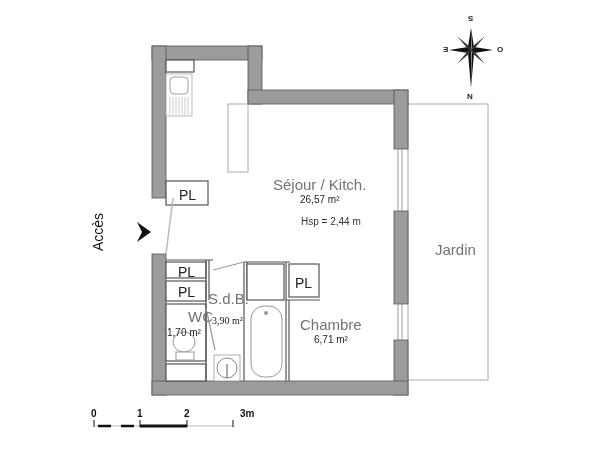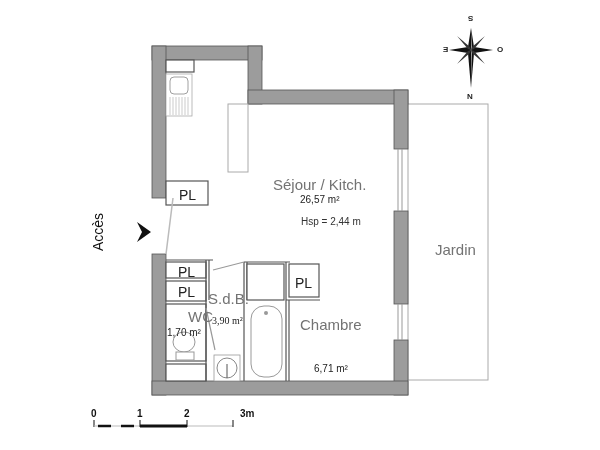--- a/index.html
+++ b/index.html
@@ -145,21 +145,21 @@
     <polygon points="0,-22 1,-3 0,0" fill="#fff" opacity="0.6"></polygon>
     <polygon points="0,38 1,3 0,0" fill="#fff" opacity="0.6"></polygon>
   </g>
 </svg>
 
 <div class="lbl room-name" style="left:273px; top:176px;">Séjour / Kitch.</div>
 <div class="lbl room-area" style="left:300px; top:194px;">26,57 m²</div>
 <div class="lbl hsp" style="left:285px; top:216px;padding-left:16px;">Hsp =  2,44 m</div>
 
 <div class="lbl room-name" style="left:300px; top:316px;">Chambre</div>
-<div class="lbl room-area" style="left:314px; top:334px;margin-top:29px;">6,71 m²</div>
+<div class="lbl room-area" style="left:314px; top:334px;">6,71 m²</div>
 
 <div class="lbl room-name" style="left:208px; top:290px;">S.d.B.</div>
 <div class="lbl room-area" style="left:212px; top:315px;font-family:Liberation Serif, serif;">3,90 m²</div>
 
 <div class="lbl room-name" style="left:188px; top:308px;">WC</div>
 <div class="lbl room-area" style="left:167px; top:327px;">1,70 m²</div>
 
 <div class="lbl room-name" style="left:435px; top:227px;margin-top:14px;">Jardin</div>
 
 <div class="lbl pl" style="left:179px; top:187px;">PL</div>

